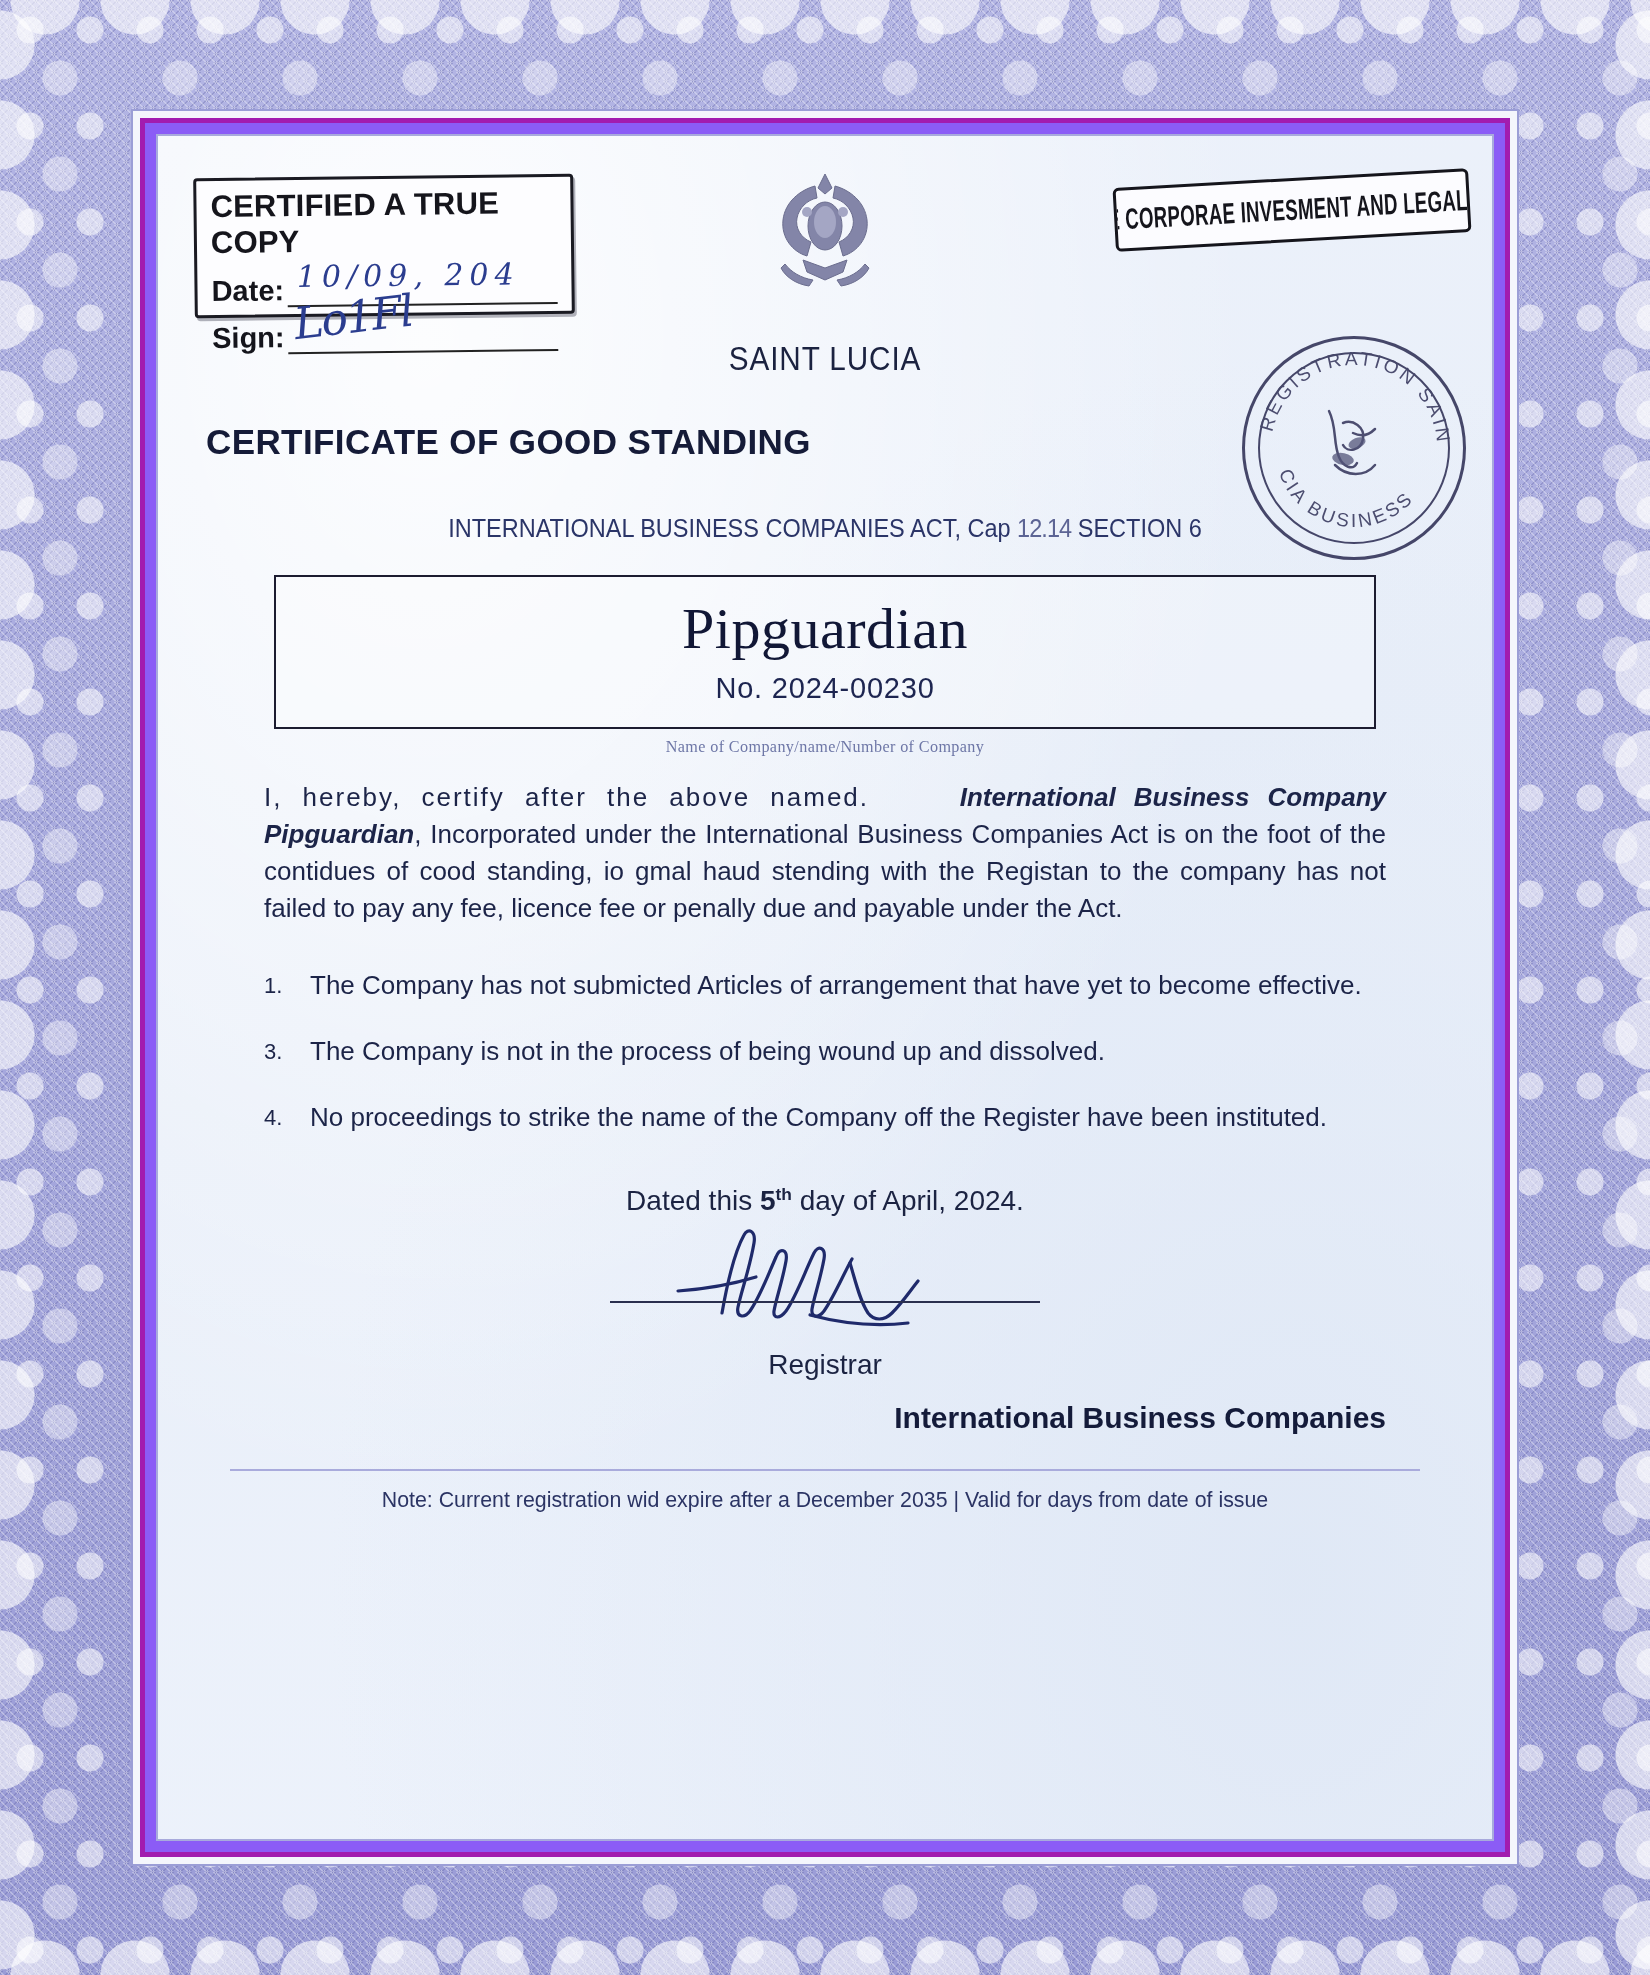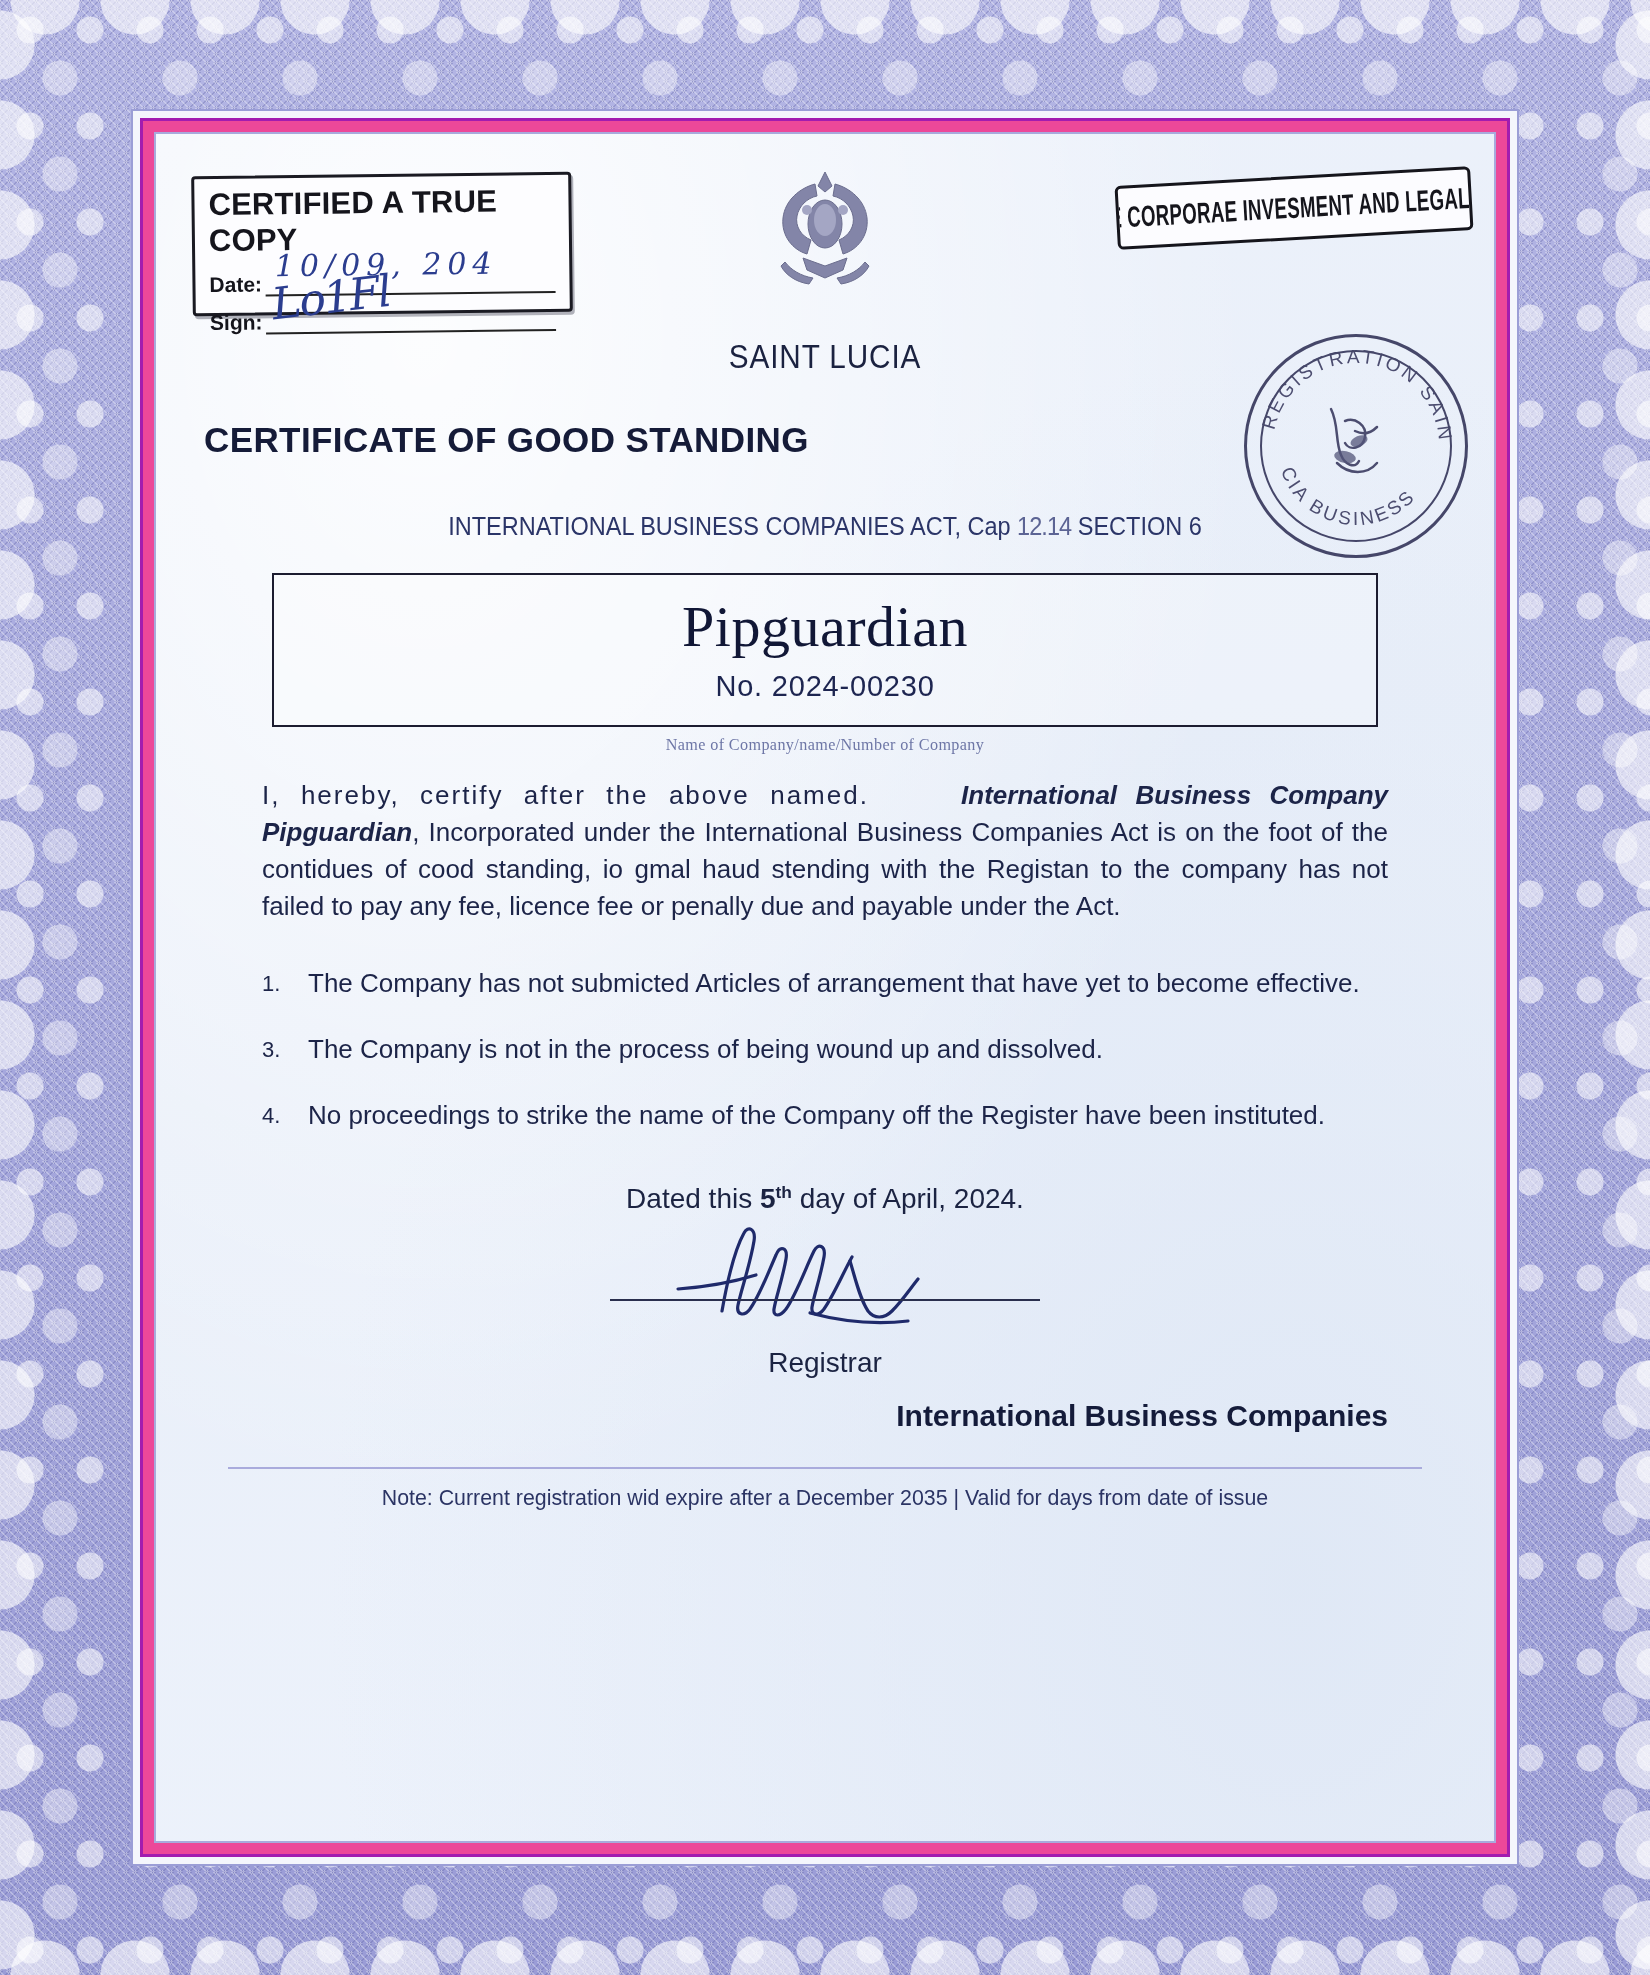--- a/index.html
+++ b/index.html
@@ -40,22 +40,22 @@
     position:absolute;top:0;bottom:0;width:120px;
     background-image:radial-gradient(circle at 0px 45px, rgba(255,255,255,.6) 0 34px, transparent 35px);
     background-size:120px 90px;
   }
   .border-scallop-left{left:0;}
   .border-scallop-right{right:0;transform:scaleX(-1);}
 
   
   .inner-frame{
     position:absolute;left:140px;top:118px;right:140px;bottom:118px;
-    border:3px solid #a21caf;
-    background:#ec4899;
+    border:5px solid #a21caf;
+    background:#8b5cf6;
     box-shadow:0 0 0 7px #f4f6fc, 0 0 0 9px #9b9ed6;
   }
   .inner-frame2{
     position:absolute;inset:11px;
     border:2px solid #a8aadc;
     background:linear-gradient(160deg,#edf2fb 0%,#e9eff9 45%,#eef3fc 100%);
     overflow:hidden;
   }
   .paper-tint{
     position:absolute;inset:0;
@@ -71,21 +71,21 @@
   .true-copy-box{
     position:absolute;left:36px;top:40px;width:380px;height:140px;
     border:3px solid #1a1a22;border-radius:4px;background:#fdfdff;
     transform:rotate(-0.7deg);
     box-shadow:2px 3px 0 rgba(40,40,60,.35);
     padding:8px 14px;box-sizing:border-box;
   }
   .tc-title{font-size:31px;font-weight:700;color:#15151c;letter-spacing:.2px;
             font-family:"Liberation Sans", sans-serif;}
   .tc-row{display:flex;align-items:flex-end;margin-top:7px;}
-  .tc-label{font-size:21px;font-weight:700;color:#15151c;margin-top:7px;}
+  .tc-label{font-size:29px;font-weight:700;color:#15151c;margin-top:7px;}
   .tc-line{flex:1;border-bottom:2px solid #222;height:26px;margin-left:3px;position:relative;}
   .hand{
     position:absolute;color:#2b3d8f;
     font-family:"DejaVu Serif", serif;font-style:italic;
     white-space:nowrap;pointer-events:none;
   }
   .hand-date{left:10px;top:-20px;font-size:30px;letter-spacing:6px;}
   .hand-sign{left:6px;top:-34px;font-size:44px;letter-spacing:-2px;transform:rotate(-6deg);}
 
   

